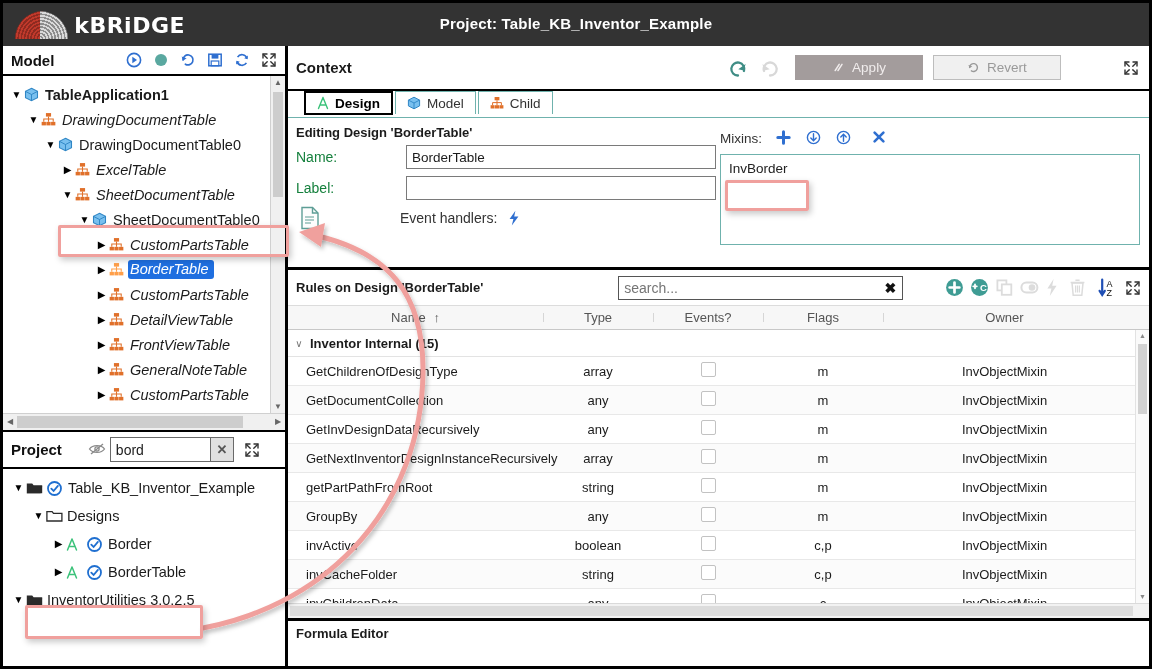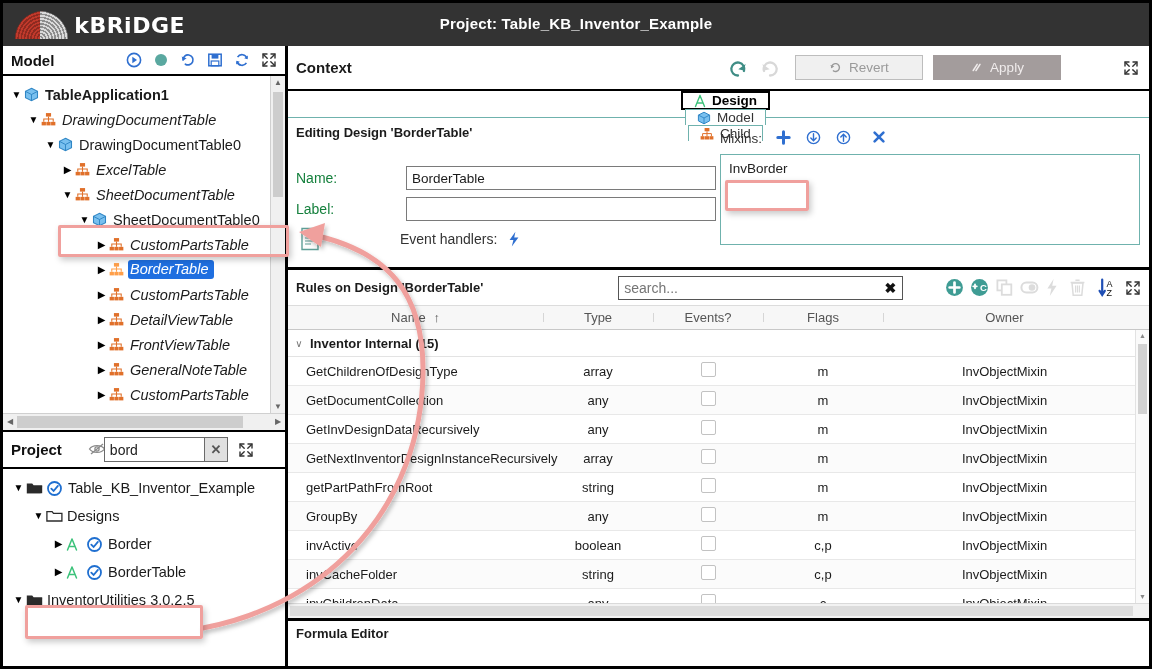--- a/index.html
+++ b/index.html
@@ -206,20 +206,21 @@
     display: flex;
     align-items: center;
     padding: 0 8px;
     box-sizing: border-box;
     background: #fff;
   }
   .search-box {
     display: flex;
     align-items: stretch;
     height: 25px;
+    margin-left: 6px;
   }
   .search-inp {
     width: 100px;
     border: 1px solid #6a6a6a;
     border-right: none;
     font-family: "Liberation Sans", sans-serif;
     font-size: 14px;
     padding: 0 5px;
     color: #1b1b1b;
     background: #fff;
@@ -293,26 +294,25 @@
   }
   .btn-apply {
     background: #a39c9c;
     color: #f0ecec;
     border-color: #a39c9c;
   }
 
   .tabs {
     height: 27px;
     display: flex;
-    align-items: center;
+    align-items: flex-start;
     padding-left: 16px;
     box-sizing: border-box;
     border-bottom: 1px solid #6fb2ad;
     background: #fff;
-    flex-direction: column;
   }
   .tab {
     height: 23px;
     display: flex;
     align-items: center;
     gap: 6px;
     padding: 0 11px;
     font-size: 13.5px;
     border: 1px solid #6fb2ad;
     border-bottom: none;
@@ -329,21 +329,21 @@
     height: 24px;
   }
 
   .design-pane {
     position: relative;
     height: 152px;
     border-bottom: 3px solid #000;
     box-sizing: border-box;
     padding: 7px 0 0 8px;
   }
-  .editing-line { font-weight: bold; font-size: 13px; margin-bottom: 25px;}
+  .editing-line { font-weight: bold; font-size: 13px; margin-bottom: 4px;}
   .field-row {
     display: flex;
     align-items: center;
     height: 26px;
     margin-bottom: 5px;
   }
   .field-label {
     width: 110px;
     font-size: 14px;
     color: #15803d;
@@ -867,37 +867,37 @@
               <path d="M17 14 A6.5 6.5 0 1 0 11 18.5" fill="none" stroke="#3f8d85" stroke-width="2.3" stroke-linecap="round"></path>
               <path d="M18.6 7 L16.6 13.6 L11.3 12.2 Z" fill="#3f8d85"></path>
             </svg>
         </span>
         <span class="icn" style="width:22px;height:22px;margin-right:4px">
           <svg width="22" height="22" viewBox="0 0 22 22">
               <path d="M5 14 A6.5 6.5 0 1 1 11 18.5" fill="none" stroke="#d8d8d8" stroke-width="2.3" stroke-linecap="round"></path>
               <path d="M3.4 7 L5.4 13.6 L10.7 12.2 Z" fill="#d8d8d8"></path>
             </svg>
         </span>
+        <div class="btn-flat btn-apply">
+          <span class="icn" style="width:13px;height:13px">
+            <svg width="13" height="13" viewBox="0 0 13 13" stroke="#f0ecec" stroke-width="1.5" stroke-linecap="round">
+                <path d="M3.2 9.5 L7.2 3.3"></path>
+                <path d="M6 9.5 L10 3.3"></path>
+              </svg>
+          </span>
+          <span>Apply</span>
+        </div>
         <div class="btn-flat btn-revert">
           <span class="icn" style="width:13px;height:13px">
             <svg width="13" height="13" viewBox="0 0 13 13">
                 <path d="M2.6 6.5 A3.9 3.9 0 1 1 4.4 9.8" fill="none" stroke="#9a9a9a" stroke-width="1.4" stroke-linecap="round"></path>
                 <path d="M1.3 3.9 L2.8 6.9 L5.3 5.2 Z" fill="#9a9a9a"></path>
               </svg>
           </span>
           <span>Revert</span>
-        </div>
-        <div class="btn-flat btn-apply">
-          <span class="icn" style="width:13px;height:13px">
-            <svg width="13" height="13" viewBox="0 0 13 13" stroke="#f0ecec" stroke-width="1.5" stroke-linecap="round">
-                <path d="M3.2 9.5 L7.2 3.3"></path>
-                <path d="M6 9.5 L10 3.3"></path>
-              </svg>
-          </span>
-          <span>Apply</span>
         </div>
         <span class="icn" style="margin-left:52px">
           <svg width="16" height="16" viewBox="0 0 16 16" stroke="#333" stroke-width="1.4" fill="none" stroke-linecap="round">
             <path d="M2 6 V2 H6"></path>
               <path d="M10 2 H14 V6"></path>
               <path d="M14 10 V14 H10"></path>
               <path d="M6 14 H2 V10"></path>
             <path d="M2.4 2.4 L6.2 6.2"></path>
               <path d="M13.6 2.4 L9.8 6.2"></path>
               <path d="M13.6 13.6 L9.8 9.8"></path>

